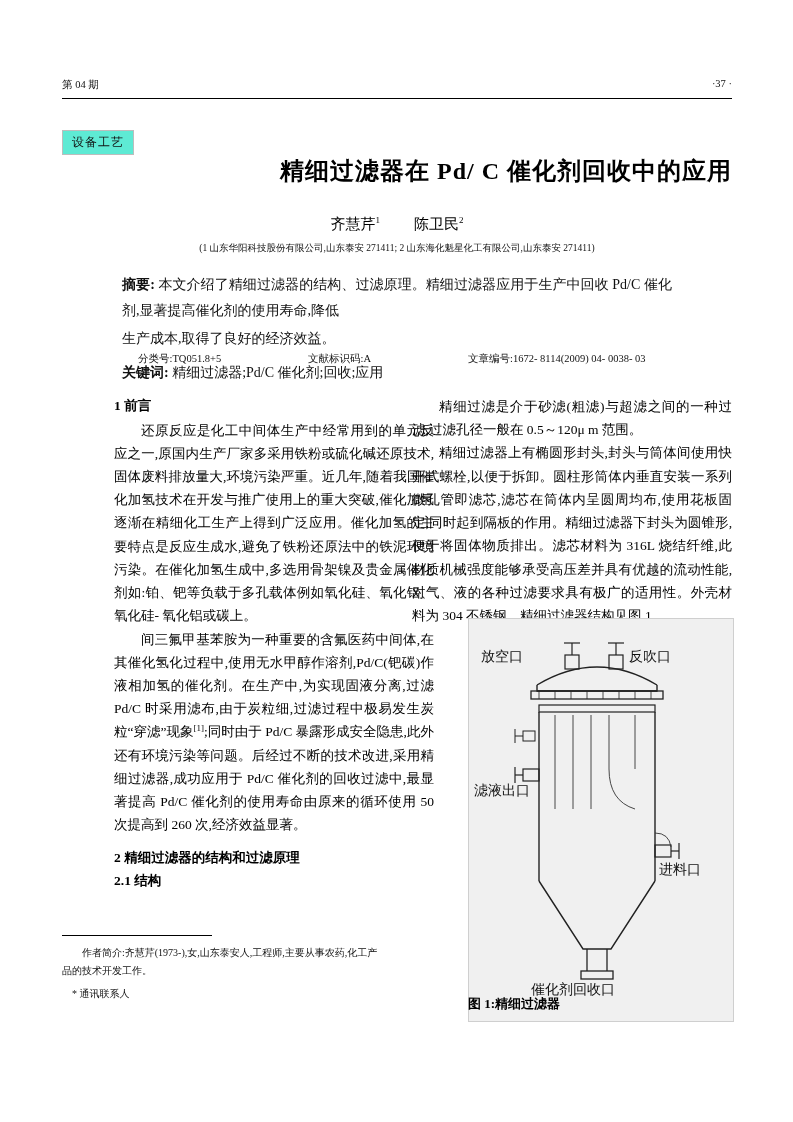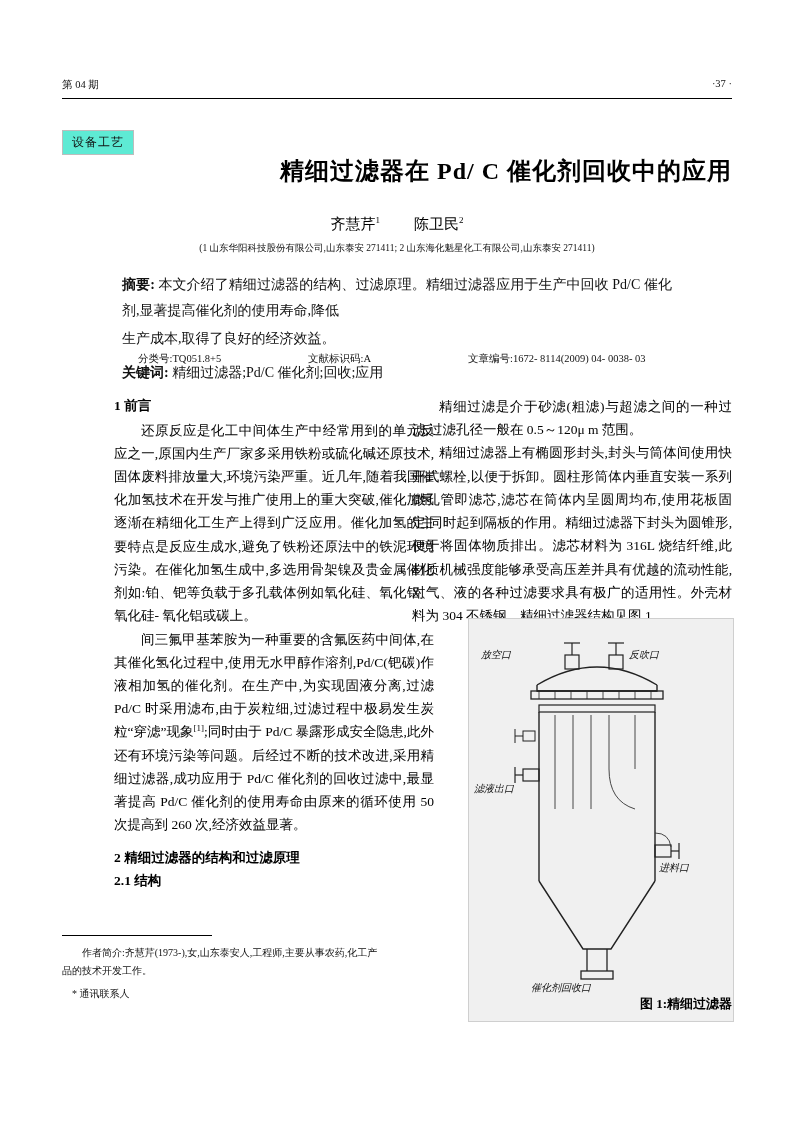--- a/index.html
+++ b/index.html
@@ -173,30 +173,29 @@
     width: 264px;
     height: 402px;
     background: #f0f0f0;
     border: 1px solid #cfcfcf;
   }
   .figure-caption {
     position: absolute;
     left: 468px;
     top: 995px;
     width: 264px;
-    text-align: right;
+    text-align: left;
     font-size: 13px;
     font-weight: bold;
   }
   .fig-label {
     position: absolute;
-    font-size: 10px;
+    font-size: 14px;
     color: #111;
     white-space: nowrap;
-    font-style: italic;
   }
   .fig-svg { position: absolute; left: 0; top: 0; }
 </style>
 </head>
 <body>
 
 <div class="page">
 
   <div class="runhead">
     <span class="left">第 04 期</span>

